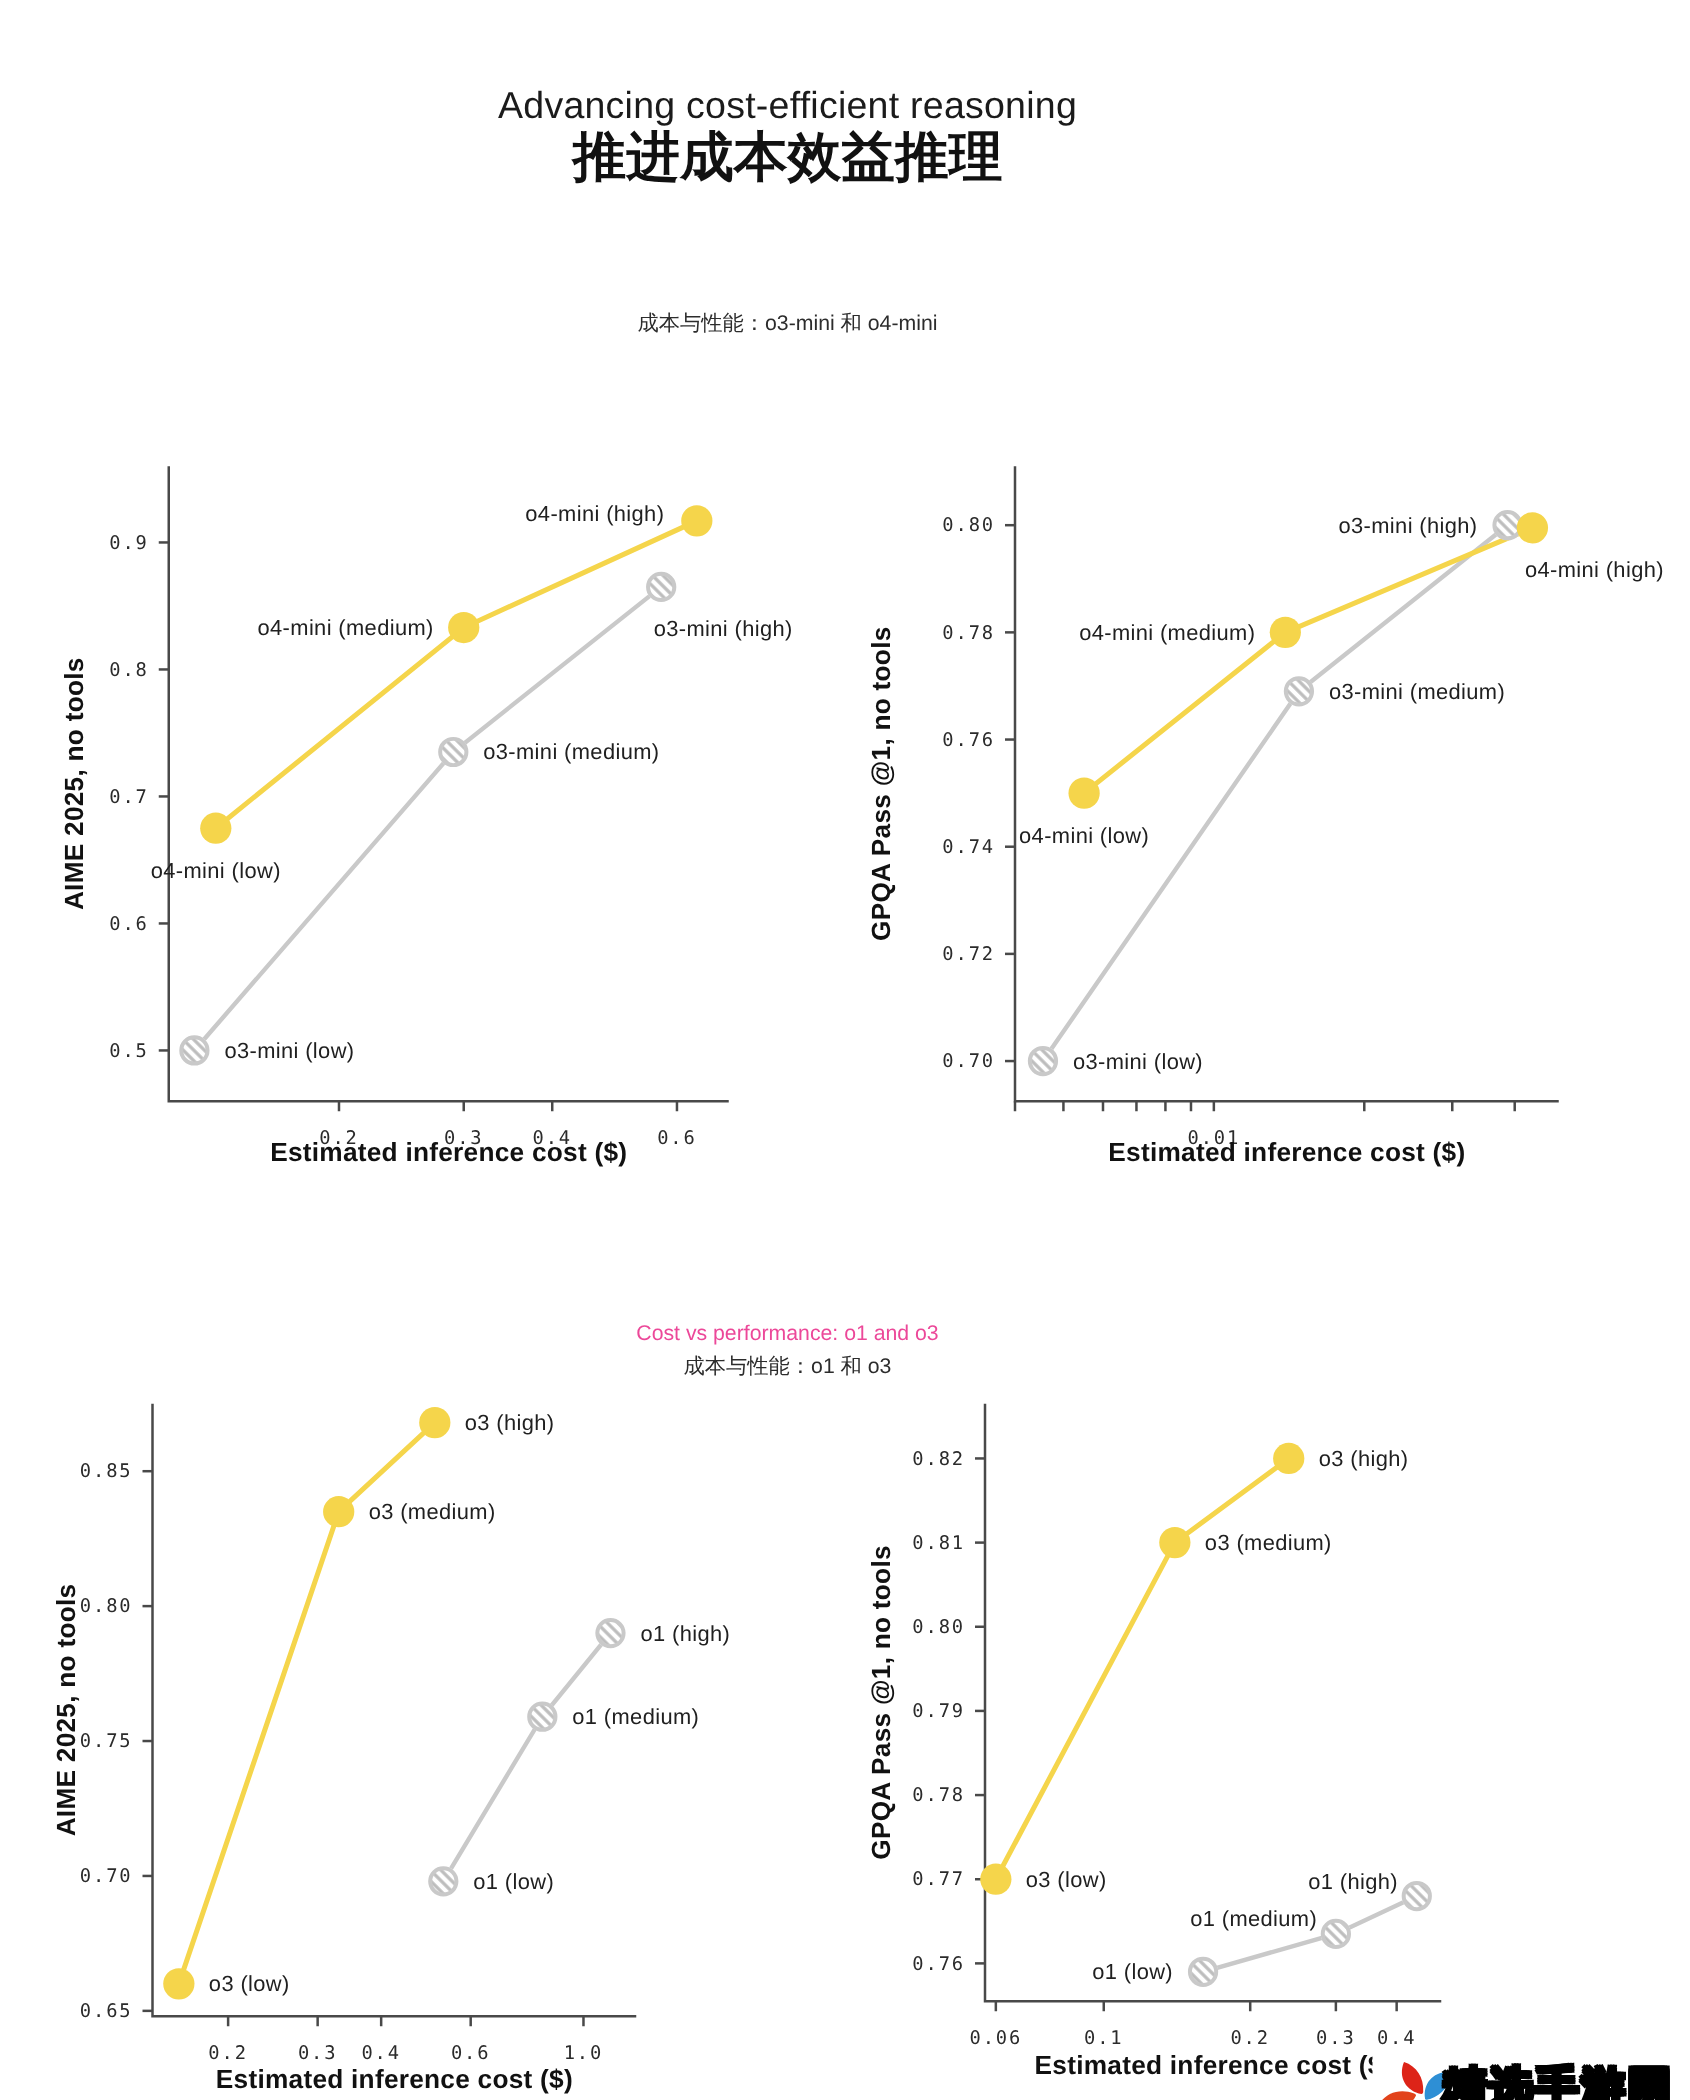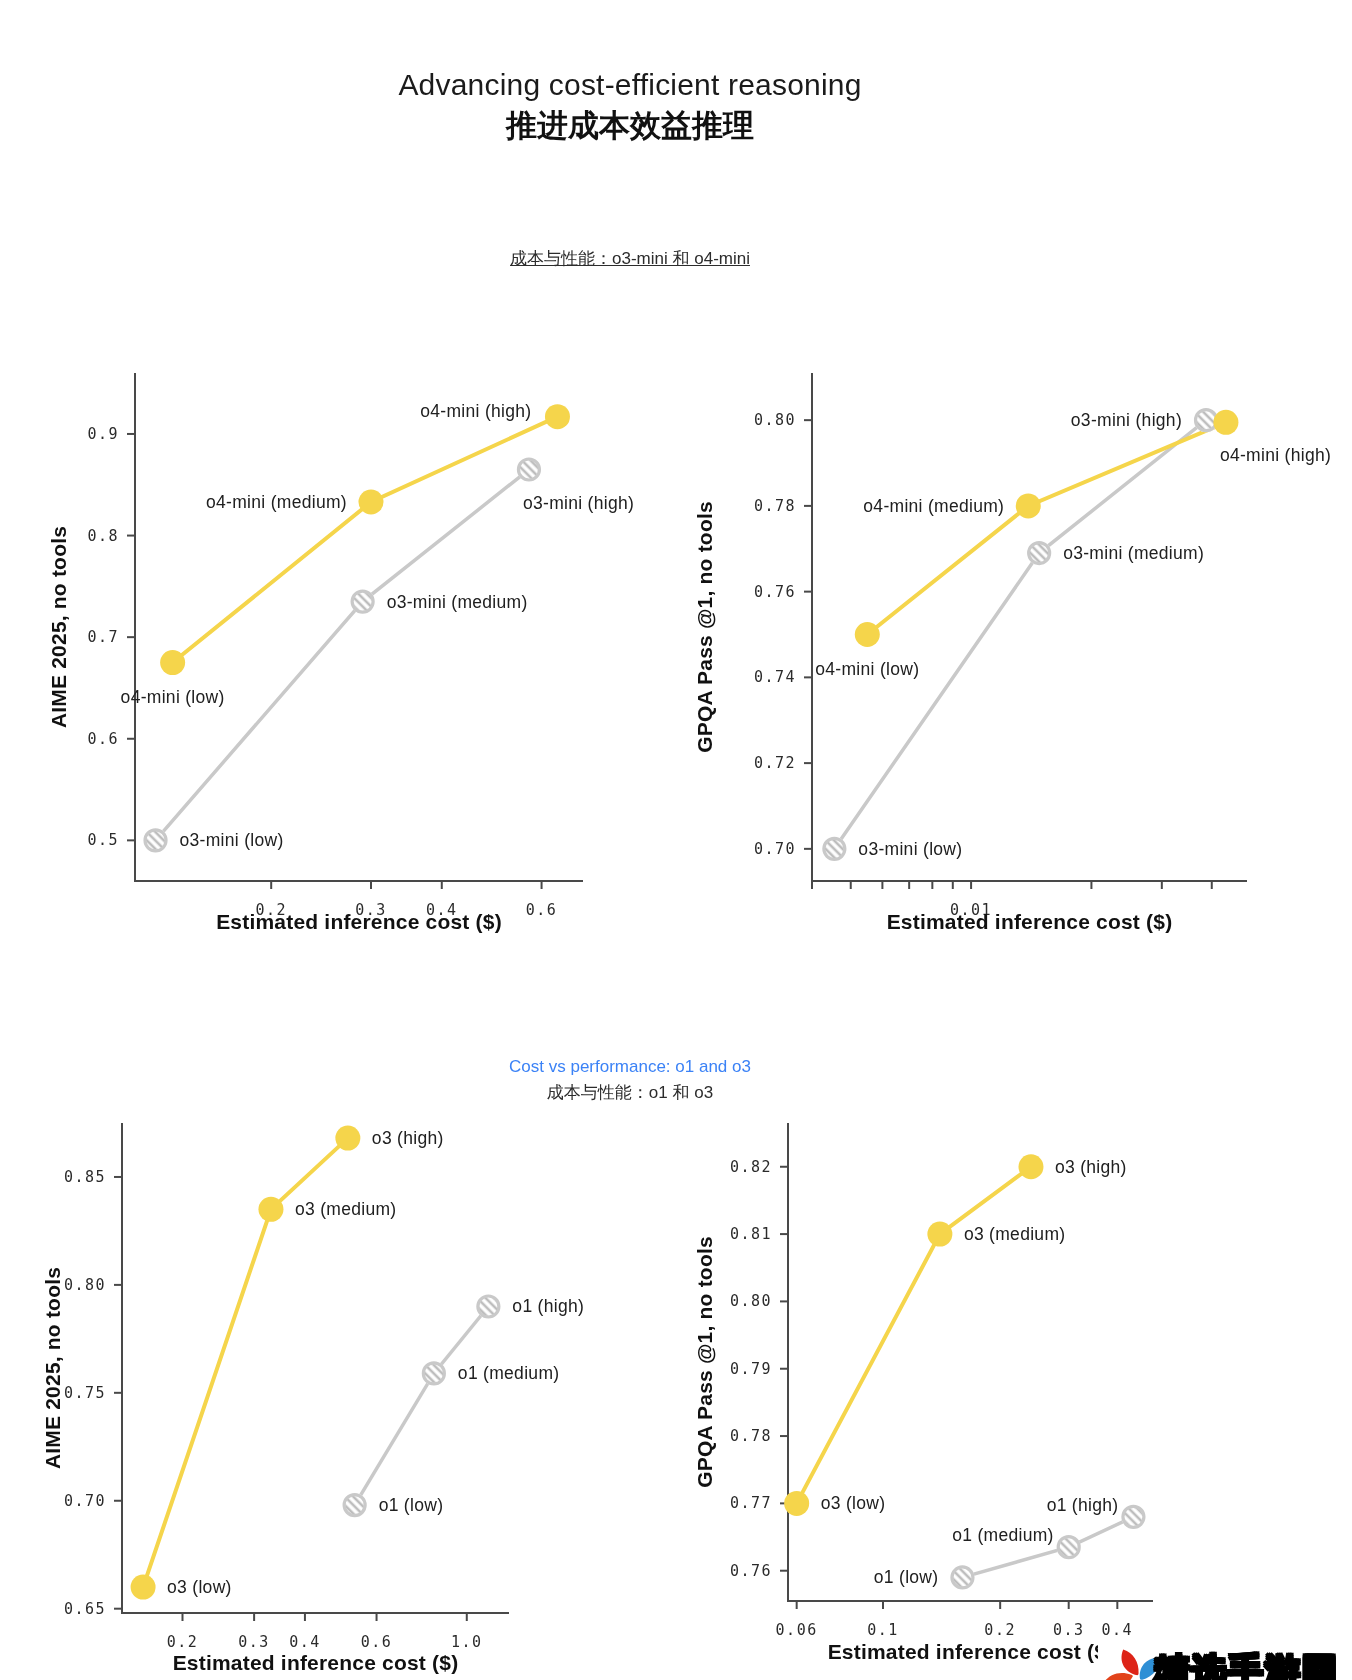--- a/index.html
+++ b/index.html
@@ -2,24 +2,24 @@
 <html><head>
 <meta charset="utf-8">
 <style>
   html,body{margin:0;padding:0;background:#ffffff;}
   .page{
     position:relative;width:1352px;height:1680px;background:#ffffff;overflow:hidden;
     font-family:"Liberation Sans","DejaVu Sans",sans-serif;color:#1c1c1c;margin-top:36px;
   }
   .hdr{position:absolute;left:0;width:1260px;text-align:center;}
   .title-en{top:30px;font-size:30px;line-height:38px;font-weight:400;color:#1b1b1b;letter-spacing:.2px;}
-  .title-zh{top:70px;font-size:31px;line-height:40px;font-weight:700;color:#111;}
+  .title-zh{top:70px;font-size:43px;line-height:40px;font-weight:700;color:#111;}
   .sub1-en{top:190px;font-size:17px;line-height:22px;color:#2c2c2c;}
-  .sub1-zh{top:212px;font-size:17px;line-height:22px;color:#2c2c2c;text-decoration:underline;}
-  .sub2-en{top:1020px;font-size:17px;line-height:22px;color:#3b82f6;}
+  .sub1-zh{top:212px;font-size:17px;line-height:22px;color:#2c2c2c;}
+  .sub2-en{top:1020px;font-size:17px;line-height:22px;color:#ec4899;}
   .sub2-zh{top:1046px;font-size:17px;line-height:22px;color:#2c2c2c;}
   #svgroot{position:absolute;left:0;top:0;}
   svg text{user-select:none;}
   .watermark{
     position:absolute;left:1098px;top:1602px;width:254px;height:78px;background:#ffffff;
   }
   .wm-logo{position:absolute;left:6px;top:6px;width:64px;height:70px;}
   .wm-name{
     position:absolute;left:56px;top:10px;width:184px;height:46px;
     font-size:35px;line-height:46px;font-weight:700;letter-spacing:2px;color:#ffffff;

